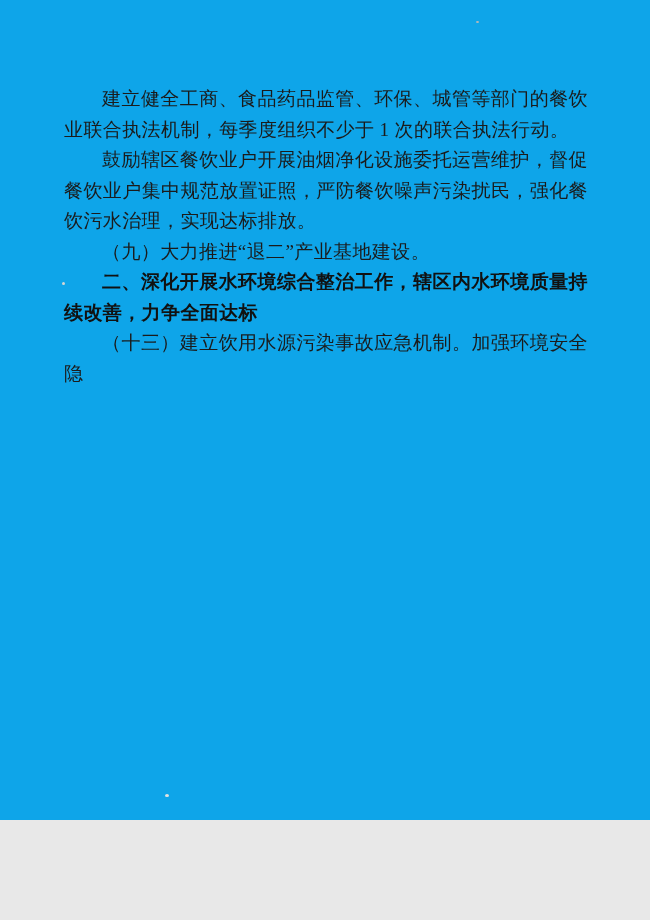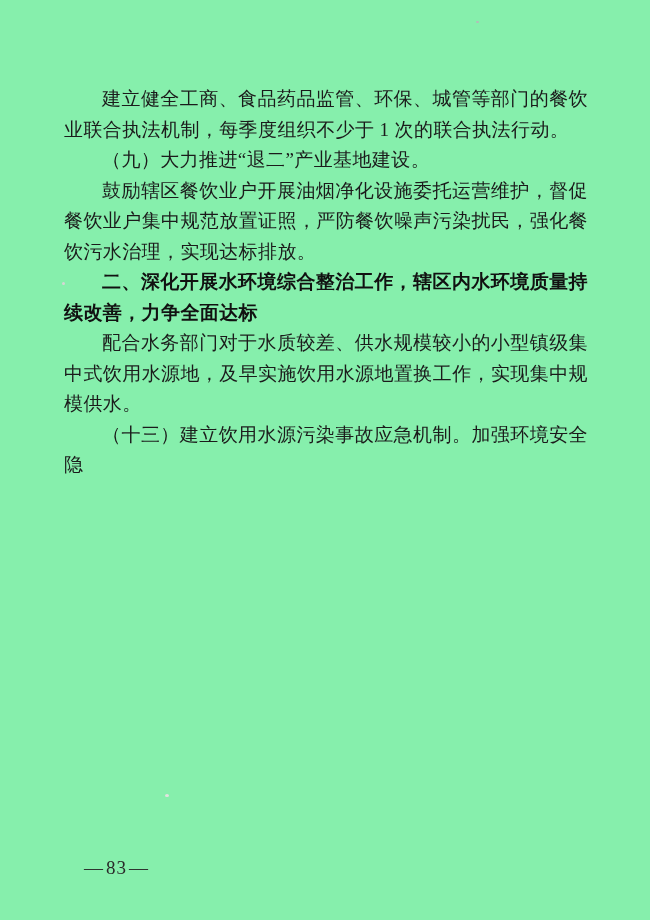--- a/index.html
+++ b/index.html
@@ -3,23 +3,23 @@
 <meta charset="utf-8">
 <style>
   html, body {
     margin: 0;
     padding: 0;
     background: #e8e8e8;
   }
   .page {
     position: relative;
     width: 650px;
-    height: 920px;
+    height: 820px;
     margin: 0 auto;
-    background: #86efac;
+    background: #0ea5e9;
     overflow: hidden;
     font-family: "Liberation Serif", "DejaVu Serif", serif;
     color: #1b1b1b;
   }
   .content {
     position: absolute;
     left: 64px;
     top: 84px;
     width: 524px;
     font-size: 19px;
@@ -59,24 +59,23 @@
   .speck.s2 { left: 62px;  top: 282px; width: 3px; height: 3px; background: #d6d6d4; }
   .speck.s3 { left: 165px; top: 794px; width: 4px; height: 3px; background: #e3e3e0; }
 </style>
 </head>
 <body>
 
 <div class="page">
 
   <div class="content">
     <p class="body">建立健全工商、食品药品监管、环保、城管等部门的餐饮业联合执法机制，每季度组织不少于 1 次的联合执法行动。</p>
+    <p class="body">鼓励辖区餐饮业户开展油烟净化设施委托运营维护，督促餐饮业户集中规范放置证照，严防餐饮噪声污染扰民，强化餐饮污水治理，实现达标排放。</p>
     <p class="body">（九）大力推进“退二”产业基地建设。</p>
-    <p class="body">鼓励辖区餐饮业户开展油烟净化设施委托运营维护，督促餐饮业户集中规范放置证照，严防餐饮噪声污染扰民，强化餐饮污水治理，实现达标排放。</p>
     <p class="heading">二、深化开展水环境综合整治工作，辖区内水环境质量持续改善，力争全面达标</p>
-    <p class="body">配合水务部门对于水质较差、供水规模较小的小型镇级集中式饮用水源地，及早实施饮用水源地置换工作，实现集中规模供水。</p>
     <p class="body">（十三）建立饮用水源污染事故应急机制。加强环境安全隐</p>
   </div>
 
   <div class="footer">
     <span>—</span><span class="num">83</span><span>—</span>
   </div>
 
   <div class="speck s1"></div>
   <div class="speck s2"></div>
   <div class="speck s3"></div>

